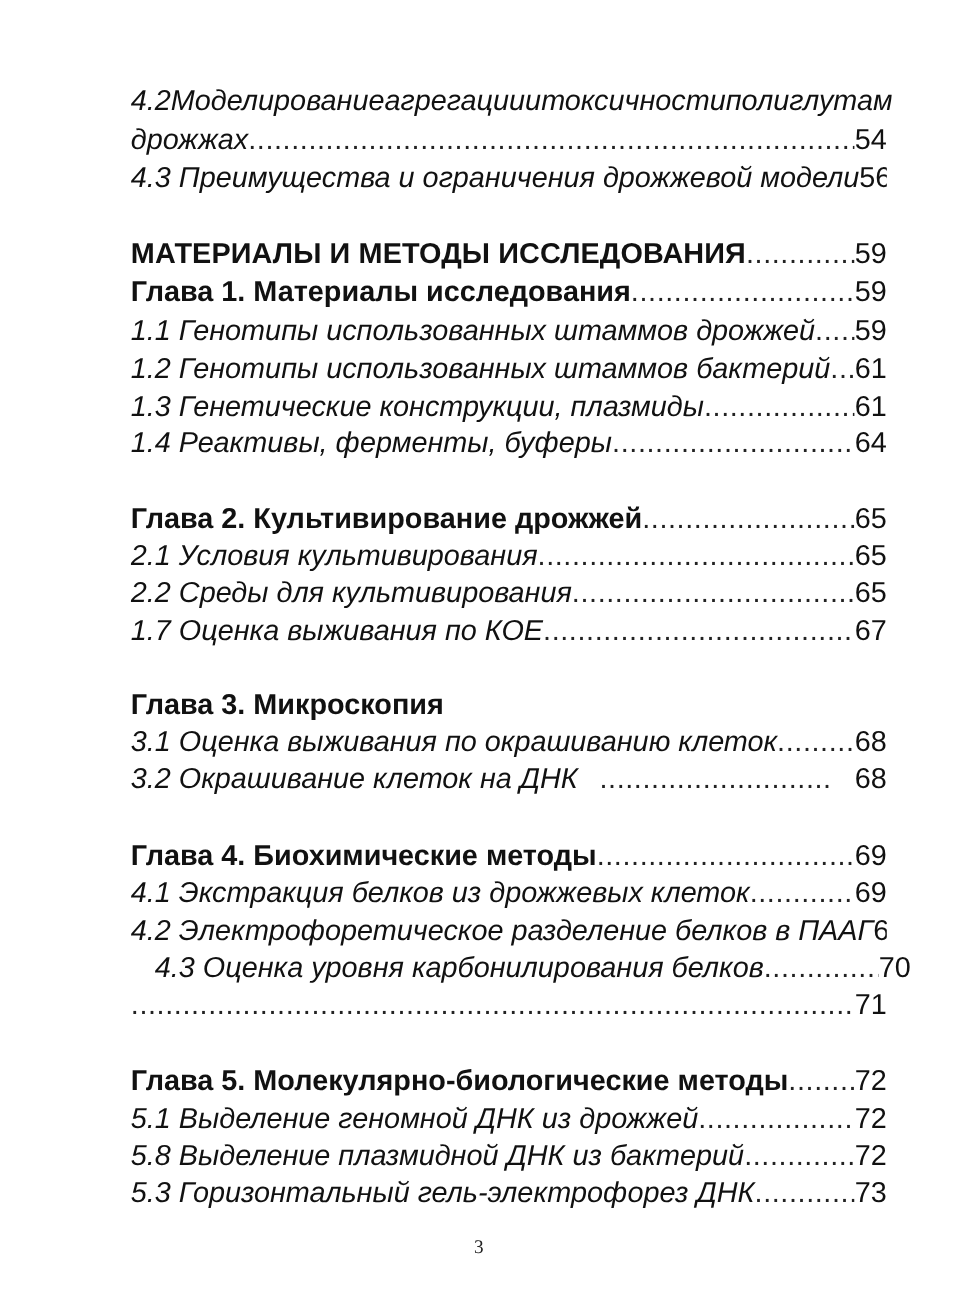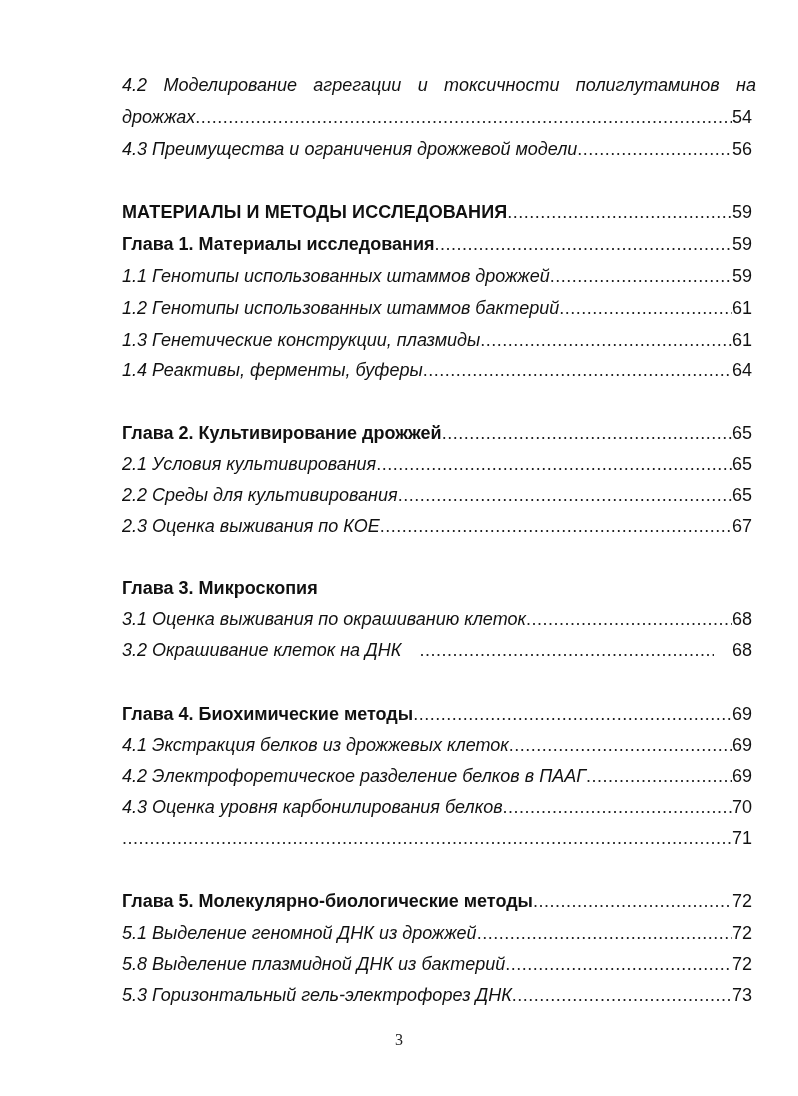--- a/index.html
+++ b/index.html
@@ -17,26 +17,26 @@
     }
     .page {
       position: absolute;
       left: 0;
       top: 0;
       width: 798px;
       height: 1096px;
     }
     .row {
       position: absolute;
-      left: 122px;
+      left: 109px;
       width: 630px;
       height: 24px;
       display: flex;
       align-items: baseline;
-      font-size: 18px;
+      font-size: 24px;
       line-height: 24px;
       white-space: nowrap;
       overflow: hidden;
     }
     .row .title { flex: 0 0 auto; }
     .row .leader {
       flex: 1 1 auto;
       overflow: hidden;
       letter-spacing: 0.5px;
       color: #222;
@@ -144,21 +144,21 @@
     <span class="title">2.1 Условия культивирования</span>
     <span class="leader"></span>
     <span class="page-num">65</span>
   </div>
   <div class="row sub" style="top:483px;">
     <span class="title">2.2 Среды для культивирования</span>
     <span class="leader"></span>
     <span class="page-num">65</span>
   </div>
   <div class="row sub" style="top:514px;">
-    <span class="title">2.3 Оценка выживания по КОЕ</span>
+    <span class="title">1.7 Оценка выживания по КОЕ</span>
     <span class="leader"></span>
     <span class="page-num">67</span>
   </div>
 
   <div class="row chapter" style="top:576px;flex-direction:column;">
     <span class="title">Глава 3. Микроскопия</span>
     <span class="leader"></span>
     <span class="page-num">68</span>
   </div>
   <div class="row sub" style="top:607px;">
@@ -180,21 +180,21 @@
   <div class="row sub" style="top:733px;">
     <span class="title">4.1 Экстракция белков из дрожжевых клеток</span>
     <span class="leader"></span>
     <span class="page-num">69</span>
   </div>
   <div class="row sub" style="top:764px;">
     <span class="title">4.2 Электрофоретическое разделение белков в ПААГ</span>
     <span class="leader"></span>
     <span class="page-num">69</span>
   </div>
-  <div class="row sub" style="top:795px;">
+  <div class="row sub" style="top:795px;margin-left:20px;">
     <span class="title">4.3 Оценка уровня карбонилирования белков</span>
     <span class="leader"></span>
     <span class="page-num">70</span>
   </div>
   <div class="row sub" style="top:826px;">
     <span class="leader"></span>
     <span class="page-num">71</span>
   </div>
 
   <div class="row chapter" style="top:889px;">

